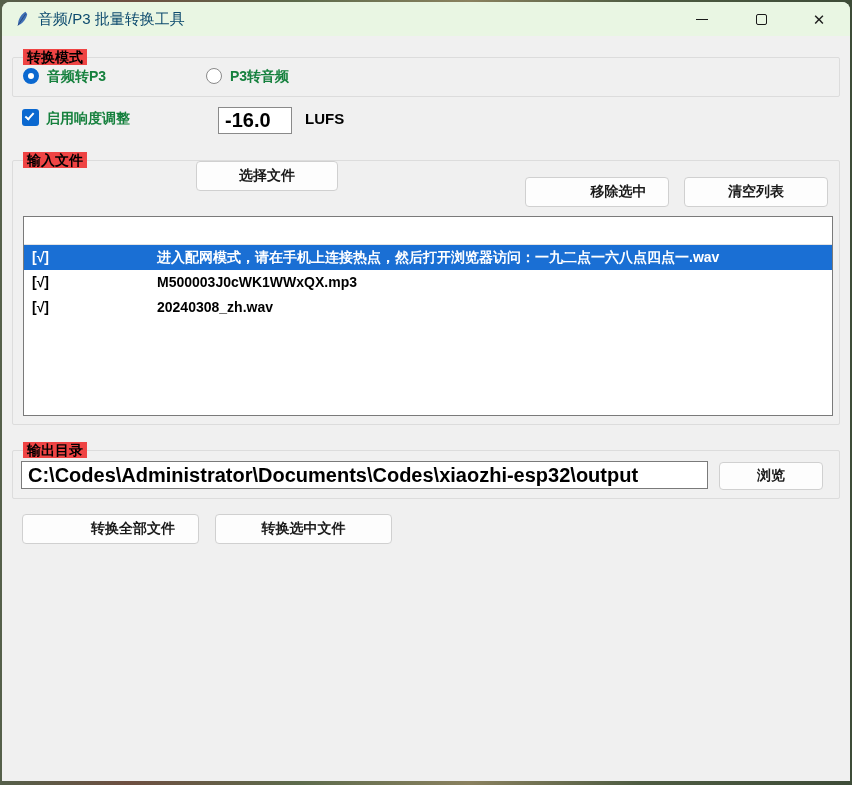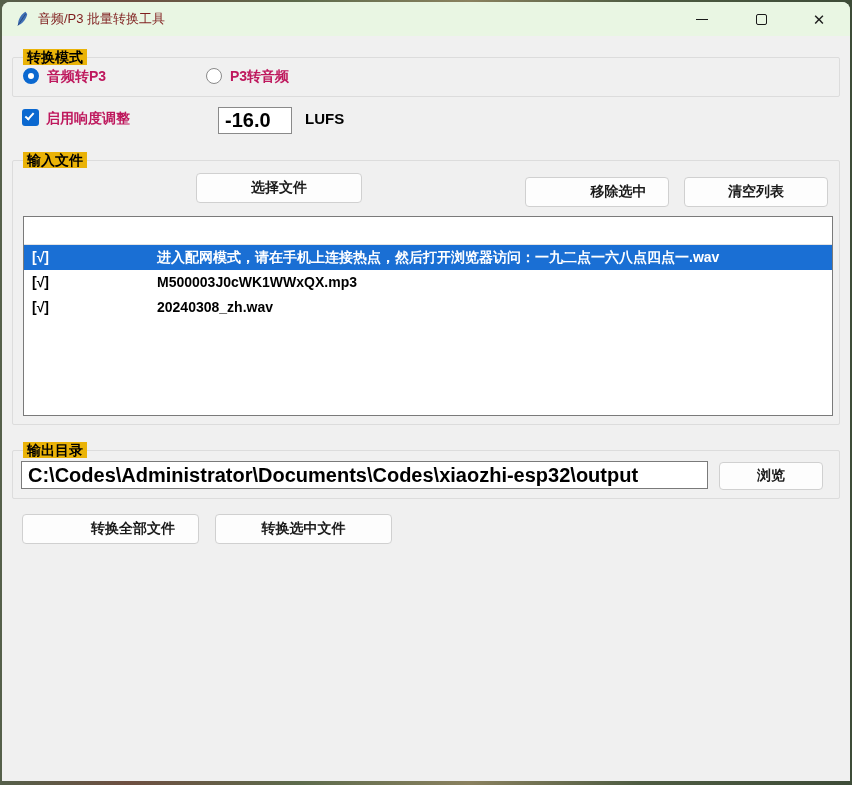--- a/index.html
+++ b/index.html
@@ -9,38 +9,38 @@
     background:linear-gradient(90deg,#55604a 0%,#6e4f41 15%,#5d6b4c 35%,#8a815f 55%,#4e5c42 75%,#3e4c38 100%);
     position:relative; overflow:hidden;
   }
   .window {
     position:absolute; left:2px; top:2px; width:848px; height:779px;
     background:#f0f0f0; border-radius:8px 8px 0 0; overflow:hidden;
   }
   
   .titlebar { position:absolute; left:0; top:0; width:100%; height:34px; background:#e9f6e3; }
   .titlebar .app-icon { position:absolute; left:12px; top:9px; width:16px; height:16px; }
-  .titlebar .title { position:absolute; left:36px; top:0; line-height:34px; font-size:13px; color:#7f1d1d; }
+  .titlebar .title { position:absolute; left:36px; top:0; line-height:34px; font-size:15px; color:#0c4a6e; }
   .winbtn { position:absolute; top:0; width:28px; height:34px; display:flex; align-items:center; justify-content:center; }
   .winbtn.min { left:686px; } .winbtn.max { left:745px; } .winbtn.close { left:803px; }
   .glyph-min { width:12px; height:0; border-top:1.5px solid #1a1a1a; }
   .glyph-max { width:11px; height:11px; border:1.5px solid #1a1a1a; border-radius:2px; }
   .glyph-close { font-size:15px; color:#1a1a1a; line-height:1; }
   
   .group { position:absolute; border:1px solid #dcdcdc; border-radius:2px; }
   .group > .gtitle {
-    position:absolute; top:-9px; left:10px; padding:0 4px; background:#eab308;
+    position:absolute; top:-9px; left:10px; padding:0 4px; background:#ef4444;
     font-size:14px; font-weight:bold; color:#000; line-height:16px; white-space:nowrap;
   }
   .g-mode   { left:10px; top:55px;  width:828px; height:40px; }
   .g-input  { left:10px; top:158px; width:828px; height:265px; }
   .g-output { left:10px; top:448px; width:828px; height:49px; }
   .g-log    { left:10px; top:574px; width:828px; height:203px; }
   
-  .radio-row span.lbl, .chk-row span.lbl { font-size:14px; font-weight:bold; color:#be185d; }
+  .radio-row span.lbl, .chk-row span.lbl { font-size:14px; font-weight:bold; color:#15803d; }
   .radio { position:absolute; width:16px; height:16px; border-radius:50%; background:#fff; }
   .radio.on  { border:5px solid #0a68d0; }
   .radio.off { border:1px solid #8a8a8a; }
   .checkbox {
     position:absolute; width:17px; height:17px; border-radius:3px; background:#0a68d0;
   }
   .checkbox .tick {
     position:absolute; left:5px; top:2px; width:5px; height:9px;
     border-right:2px solid #fff; border-bottom:2px solid #fff; transform:rotate(42deg);
   }
@@ -115,21 +115,21 @@
         <span class="tick"></span>
       </span>
     <span class="lbl blabel abs" style="left:44px; top:108px;">启用响度调整</span>
     <div class="entry" style="left:216px; top:105px; width:74px; height:27px;">-16.0</div>
     <span class="blabel abs" style="left:303px; top:108px; font-size:15px;">LUFS</span>
   </div>
 
   <div class="group g-input">
     <span class="gtitle">输入文件</span>
 
-    <button class="btn" style="left:183px; top:12px; width:166px; height:30px;">选择文件</button>
+    <button class="btn" style="left:183px; top:0; width:142px; height:30px;">选择文件</button>
     <button class="btn" style="left:512px; top:16px; width:144px; height:30px;padding-left:43px;">移除选中</button>
     <button class="btn" style="left:671px; top:16px; width:144px; height:30px;">清空列表</button>
 
     <div class="filetable">
       <div class="thead">
         <span class="th c1">选中</span>
         <span class="th c2">文件名</span>
       </div>
       <div class="trow selected">
         <span class="cell-check">[√]</span>

